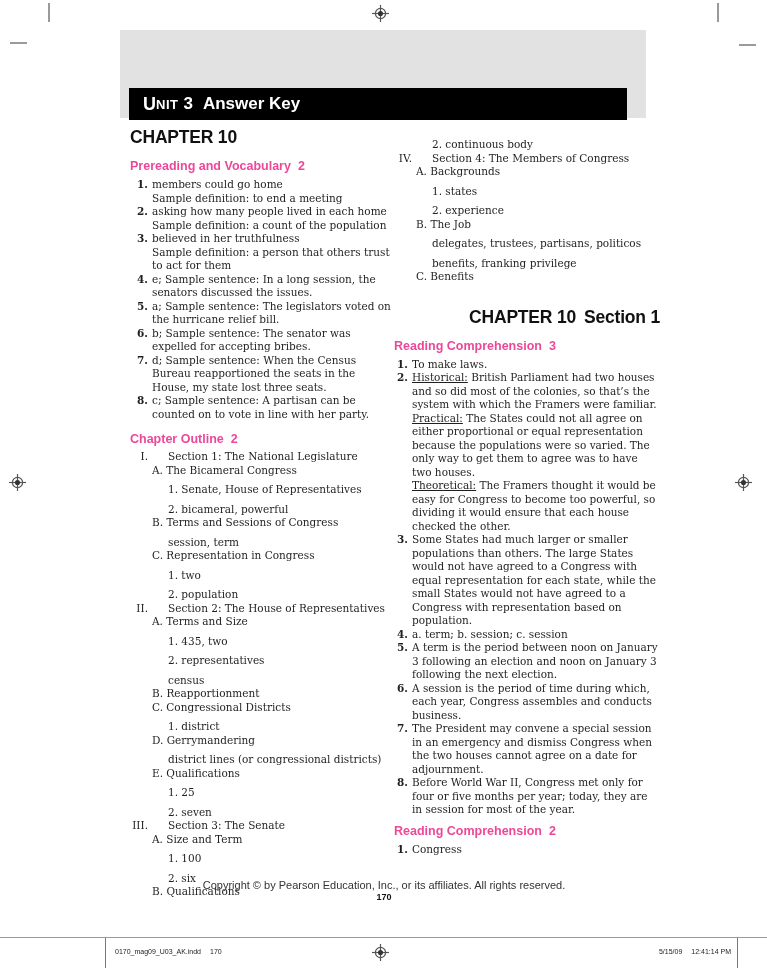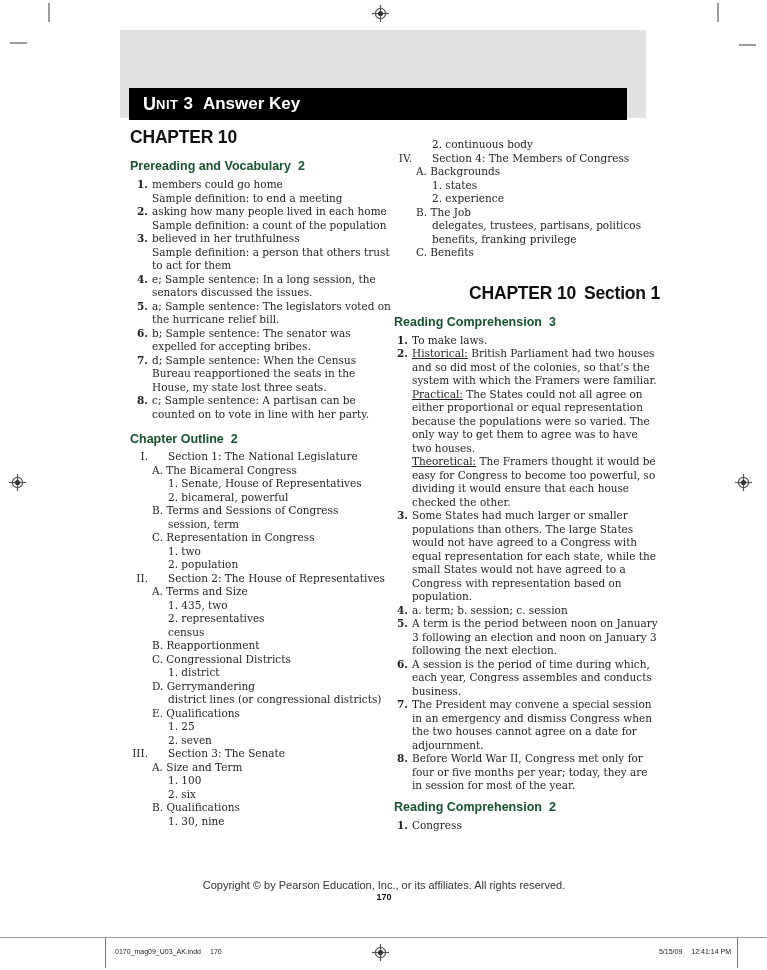--- a/index.html
+++ b/index.html
@@ -28,37 +28,37 @@
   .col-left{left:130px;width:262px;}
   .col-right{left:394px;width:266px;}
   .chapter-title{
     font-family:"Liberation Sans", sans-serif;font-weight:bold;font-size:17.5px;
     line-height:18px;letter-spacing:-.2px;margin:4px 0 0 0;color:#111;
   }
   .col-right .chapter-title{margin-top:24px;text-align:right;}
   .chapter-title .gap{display:inline-block;width:8px;}
   .h2{
     font-family:"Liberation Sans", sans-serif;font-weight:bold;font-size:12.5px;
-    line-height:13px;margin:14px 0 0 0;color:#14532d;
+    line-height:13px;margin:14px 0 0 0;color:#ec4899;
   }
   .h2 .num{margin-left:7px;}
   .h2.outline-h{margin-top:12px;}
   .h2.rc2-h{margin-top:8px;}
   
   .ans-list{margin-top:5px;}
   .ans{display:flex;}
   .ans .n{width:18px;text-align:right;font-weight:bold;flex:none;}
   .col-right .ans .n{width:14px;}
   .ans .b{flex:1;margin-left:4px;}
   .ul{text-decoration:underline;text-underline-offset:1px;}
   
   .outline{margin-top:4px;}
   .outline.cont{margin-top:14px;}
   .ol-row.a{padding-left:22px;}
-  .ol-row.n,.ol-row.t{padding-left:38px;}
+  .ol-row.n,.ol-row.t{padding-left:38px;margin-top:6px;}
   .ol-row.r{display:flex;}
   .ol-row.r .rn{width:18px;text-align:right;flex:none;margin-right:20px;}
   
   .copyright{
     position:absolute;left:114px;top:879px;width:540px;text-align:center;
     font-family:"Liberation Sans", sans-serif;font-size:11px;color:#333;
   }
   .pagenum{
     position:absolute;left:114px;top:892px;width:540px;text-align:center;
     font-family:"Liberation Sans", sans-serif;font-weight:bold;font-size:9px;color:#111;
@@ -214,21 +214,20 @@
       <div class="ol-row n">1. 25</div>
       <div class="ol-row n">2. seven</div>
       <div class="ol-row r">
         <span class="rn">III.</span>
         <span class="tx">Section 3: The Senate</span>
       </div>
       <div class="ol-row a">A. Size and Term</div>
       <div class="ol-row n">1. 100</div>
       <div class="ol-row n">2. six</div>
       <div class="ol-row a">B. Qualifications</div>
-      <div class="ol-row n">1. 30, nine</div>
     </div>
 </div>
 
 <div class="col col-right">
   <div class="outline cont">
       <div class="ol-row n">2. continuous body</div>
       <div class="ol-row r">
         <span class="rn">IV.</span>
         <span class="tx">Section 4: The Members of Congress</span>
       </div>

